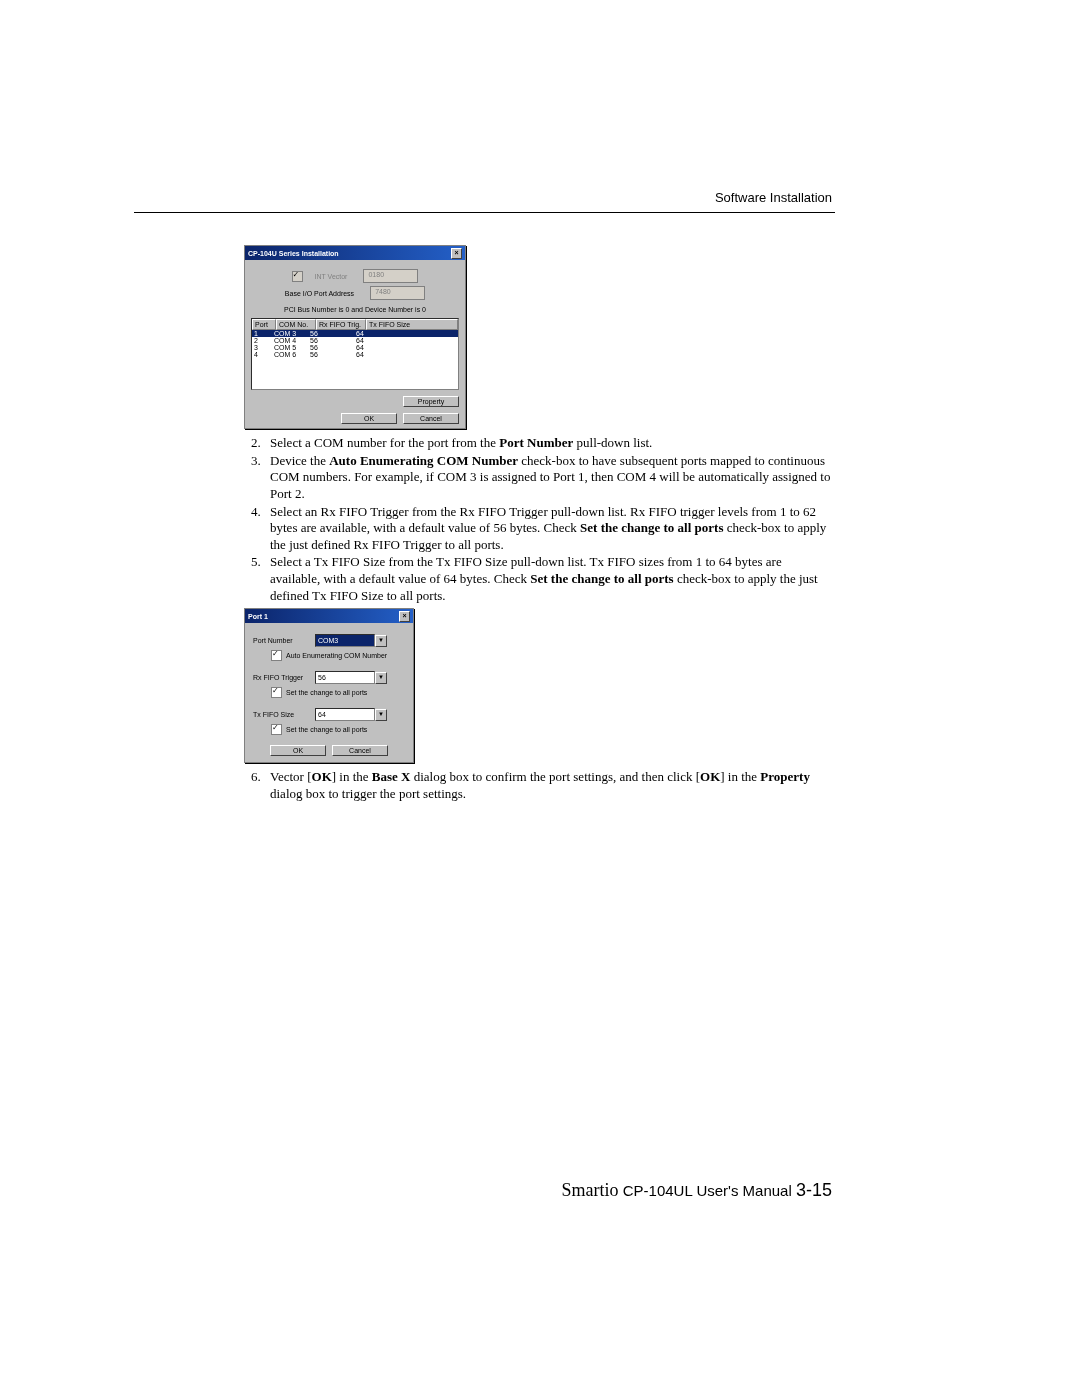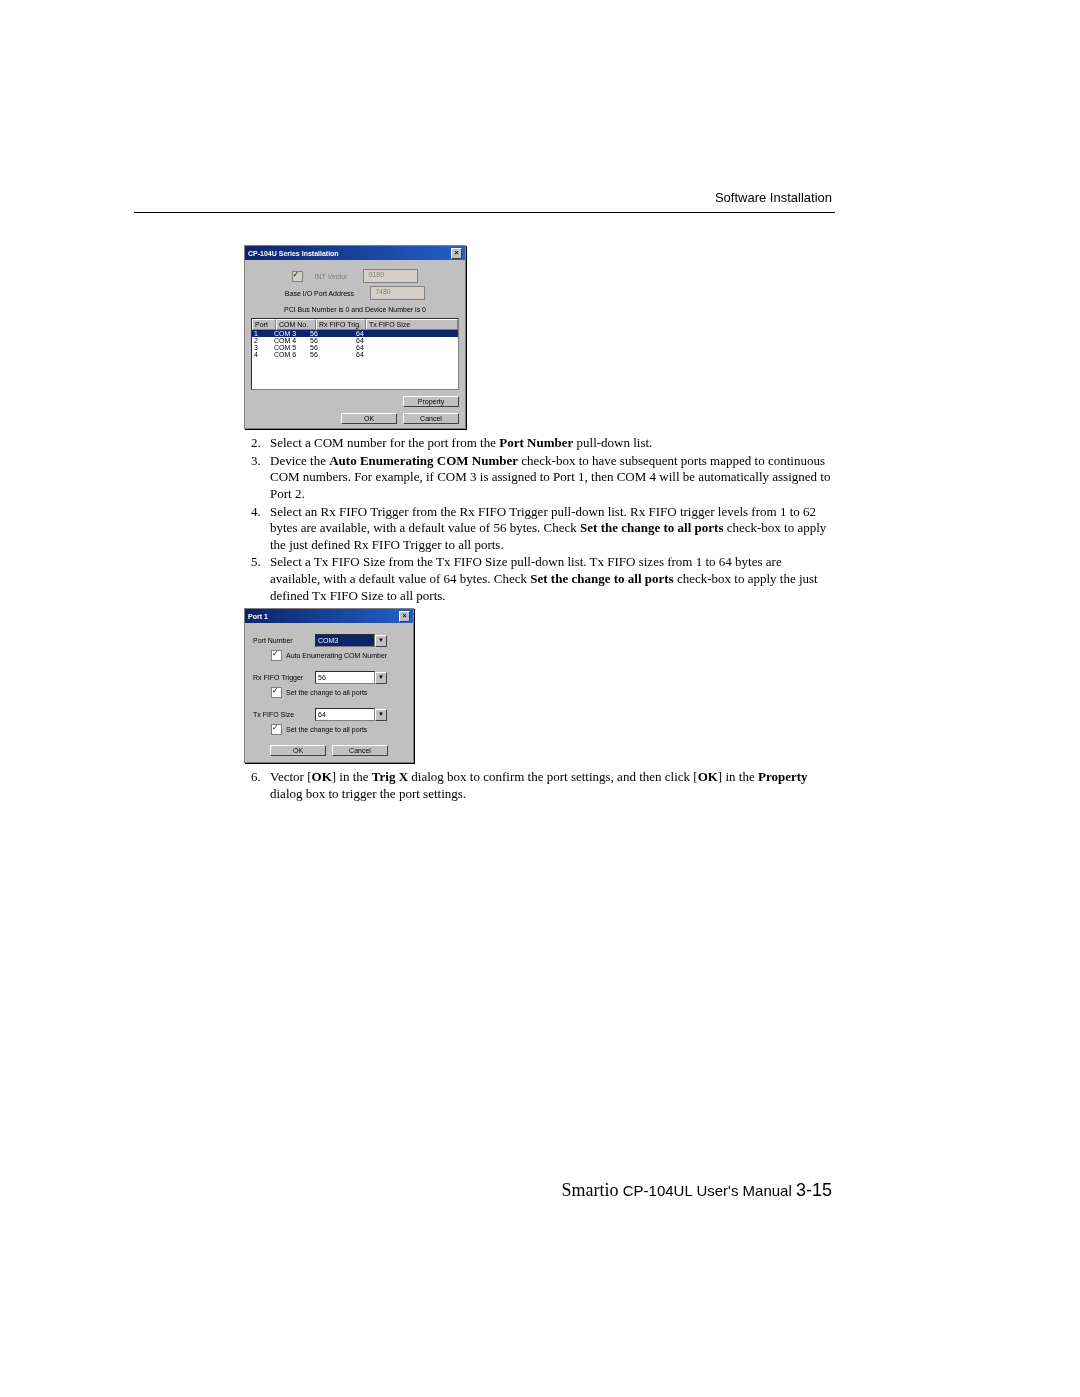--- a/index.html
+++ b/index.html
@@ -309,21 +309,21 @@
 
         <div class="btnrow" style="justify-content:center;">
           <div class="btn">OK</div>
           <div class="btn">Cancel</div>
         </div>
       </div>
     </div>
 
     <ol class="instr" start="6">
       <li>
-        <span>Vector [</span><span class="b">OK</span><span>] in the </span><span class="b">Trig X</span><span> dialog box to confirm the port settings, and then click [</span><span class="b">OK</span><span>] in the </span><span class="b">Property</span><span> dialog box to trigger the port settings.</span>
+        <span>Vector [</span><span class="b">OK</span><span>] in the </span><span class="b">Base X</span><span> dialog box to confirm the port settings, and then click [</span><span class="b">OK</span><span>] in the </span><span class="b">Property</span><span> dialog box to trigger the port settings.</span>
       </li>
     </ol>
 
   </div>
 
   <div class="footer">
     <span class="italic">Smartio</span><span class="sans"> CP-104UL User's Manual </span><span class="pagenum">3-15</span>
   </div>
 </div>
 

